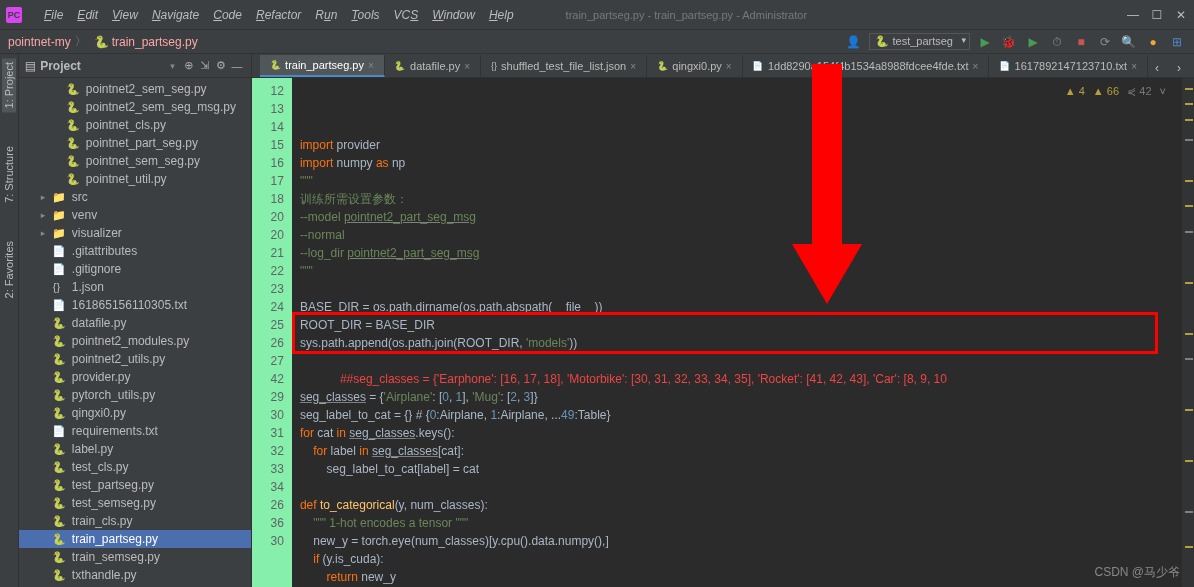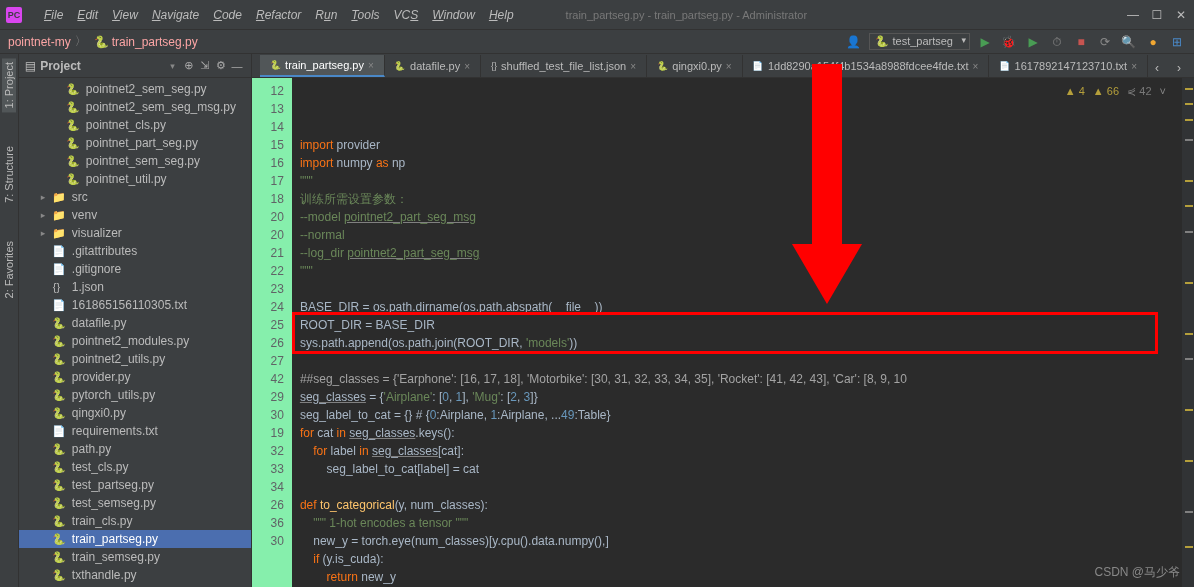--- a/index.html
+++ b/index.html
@@ -49,21 +49,21 @@
 .tab .fi { font-size:9px; }
 .tabs-nav { margin-left:auto; display:flex; gap:4px; padding-right:6px; }
 
 .code-scroll { flex:1; display:flex; overflow:hidden; position:relative; }
 .gutter { width:40px; background:#86efac; color:#606366; text-align:right; padding:4px 8px 4px 0; font-family:Consolas,monospace; font-size:12px; line-height:18px; }
 .code { flex:1; padding:4px 0 4px 8px; font-family:Consolas,monospace; font-size:12px; line-height:18px; color:#a9b7c6; white-space:pre; position:relative; }
 .code .line { height:18px; }
 .kw { color:#f97316; }
 .str { color:#6a8759; }
 .num { color:#6897bb; }
-.cmt { color:#a3a3a3; }
+.cmt { color:#ef4444;margin-left:40px; }
 .fn { color:#ffc66d; }
 .underline { text-decoration:underline; text-decoration-color:#808080; }
 .insp { position:absolute; top:4px; right:16px; font-size:11px; display:flex; gap:8px; }
 .insp .warn { color:#b59f3b; }
 .insp .weak { color:#787878; }
 
 .arrow-anno { position:absolute; top:10px; left:530px; z-index:5; }
 .red-box { position:absolute; border:3px solid #ff0000; z-index:4; }
 
 .marker-bar { width:12px; background:#313335; position:relative; }
@@ -234,21 +234,21 @@
           <span>qingxi0.py</span>
         </div>
         <div class="tree-item depth1">
           <span class="arrow"></span>
           <span class="ficon">📄</span>
           <span>requirements.txt</span>
         </div>
         <div class="tree-item depth1">
           <span class="arrow"></span>
           <span class="ficon">🐍</span>
-          <span>path.py</span>
+          <span>label.py</span>
         </div>
         <div class="tree-item depth1">
           <span class="arrow"></span>
           <span class="ficon">🐍</span>
           <span>test_cls.py</span>
         </div>
         <div class="tree-item depth1">
           <span class="arrow"></span>
           <span class="ficon">🐍</span>
           <span>test_partseg.py</span>
@@ -336,21 +336,21 @@
           <div>21</div>
           <div>22</div>
           <div>23</div>
           <div>24</div>
           <div>25</div>
           <div>26</div>
           <div>27</div>
           <div>42</div>
           <div>29</div>
           <div>30</div>
-          <div>19</div>
+          <div>31</div>
           <div>32</div>
           <div>33</div>
           <div>34</div>
           <div>26</div>
           <div>36</div>
           <div>30</div>
         </div>
       <div class="code" id="code">
         <div class="insp">
           <span class="warn">▲ <span>4</span></span>

